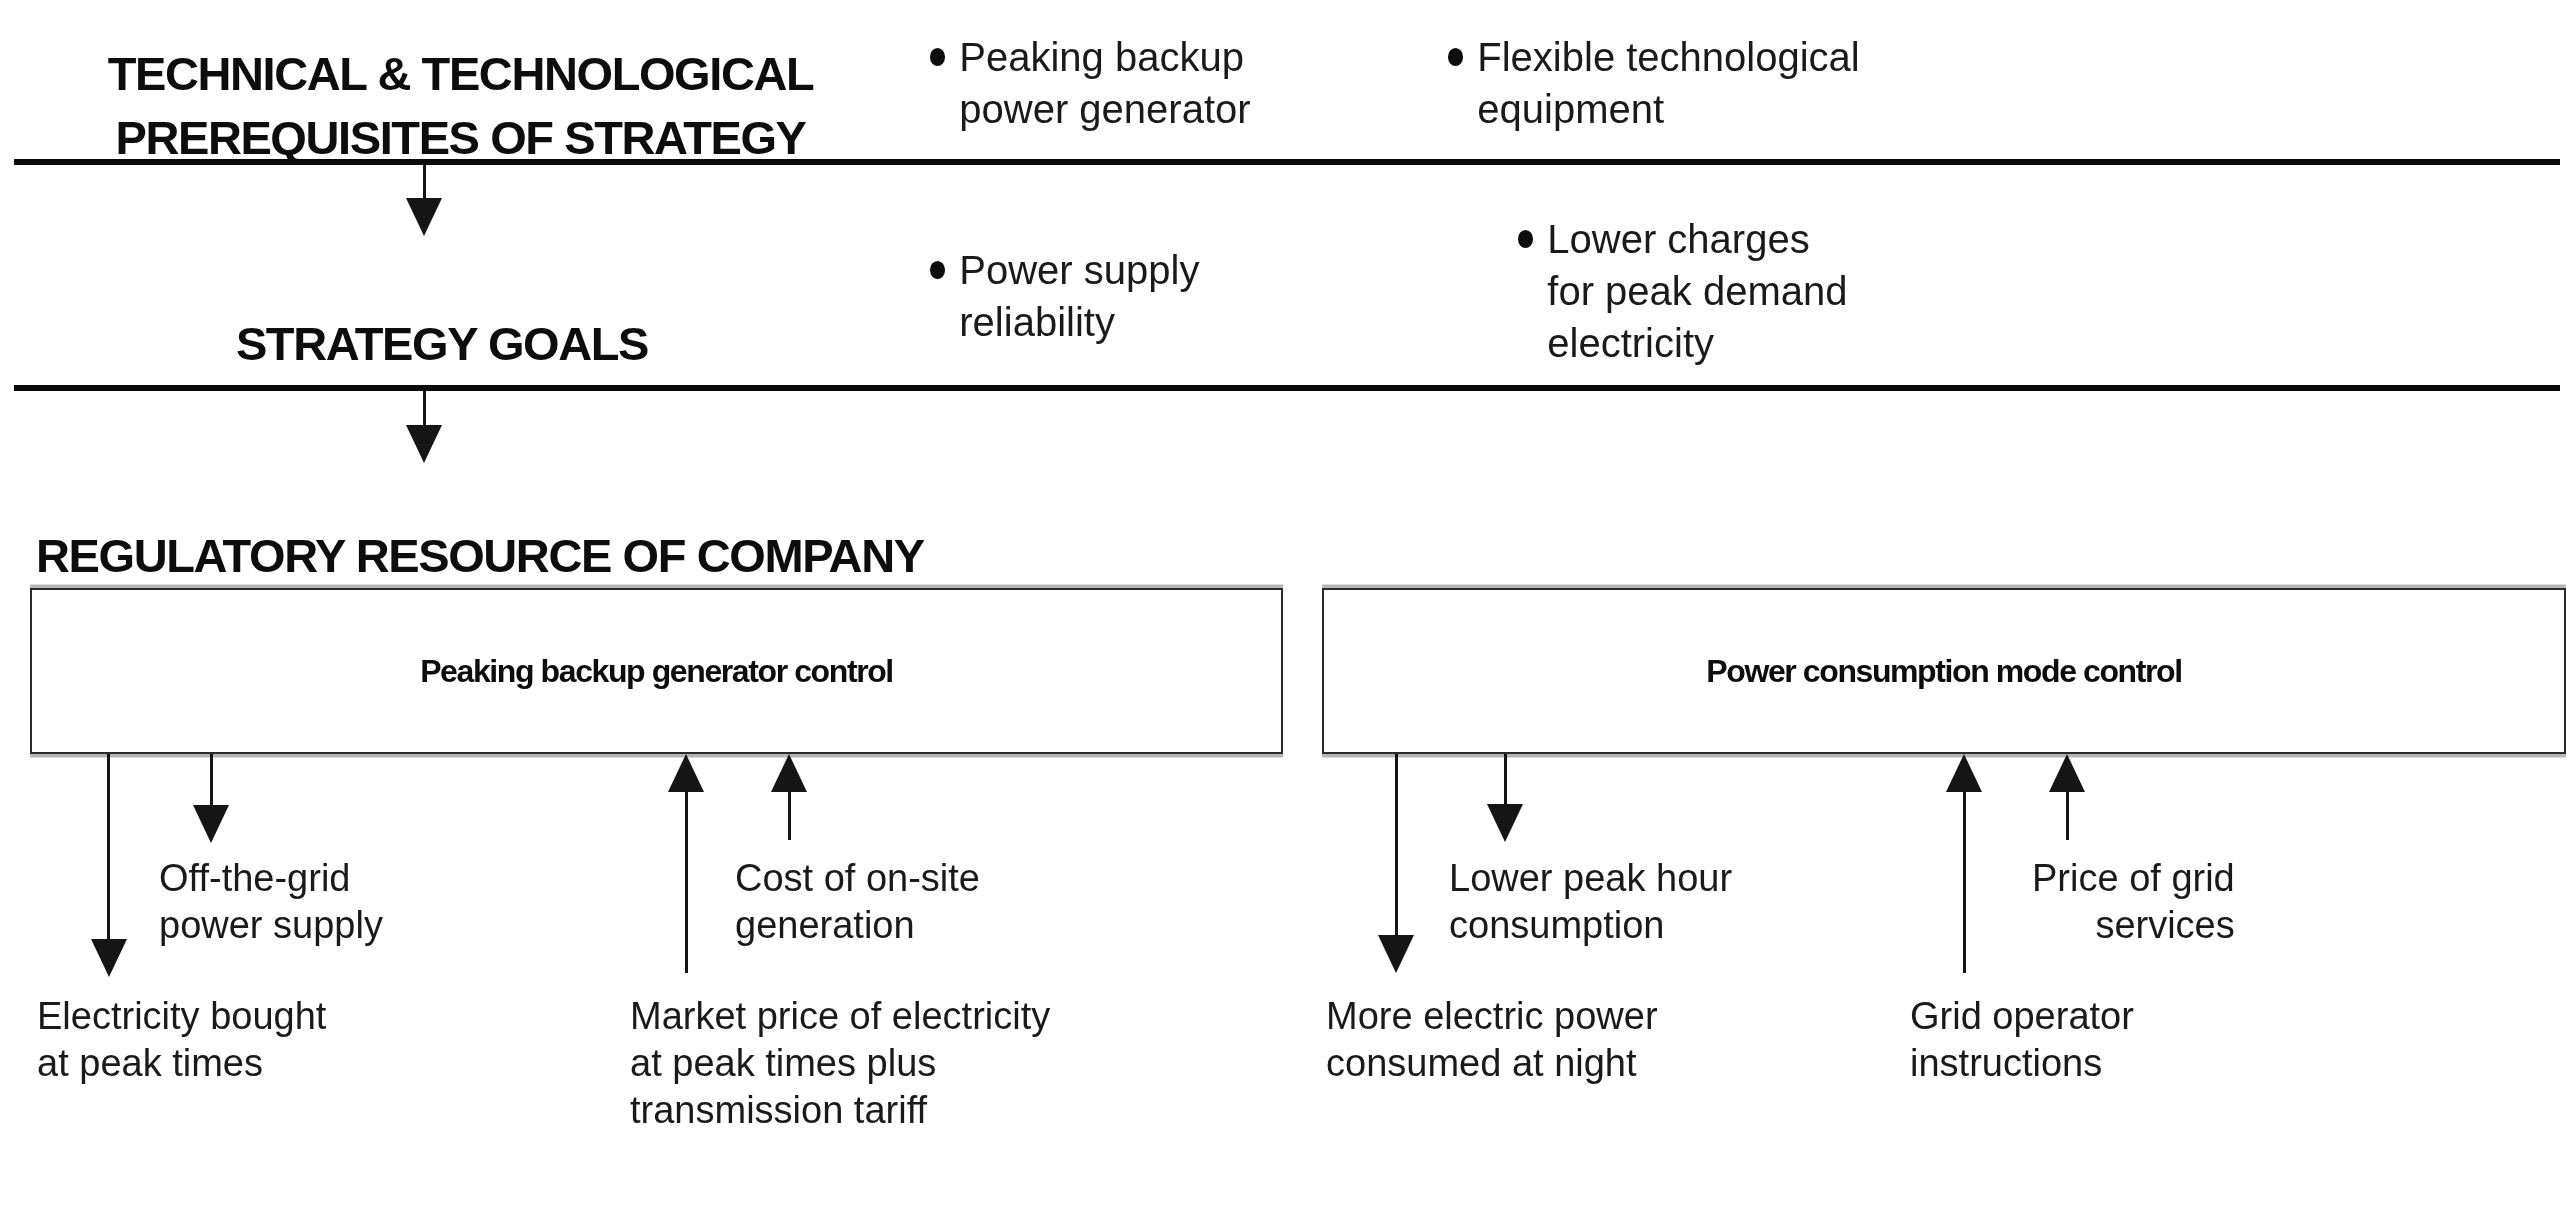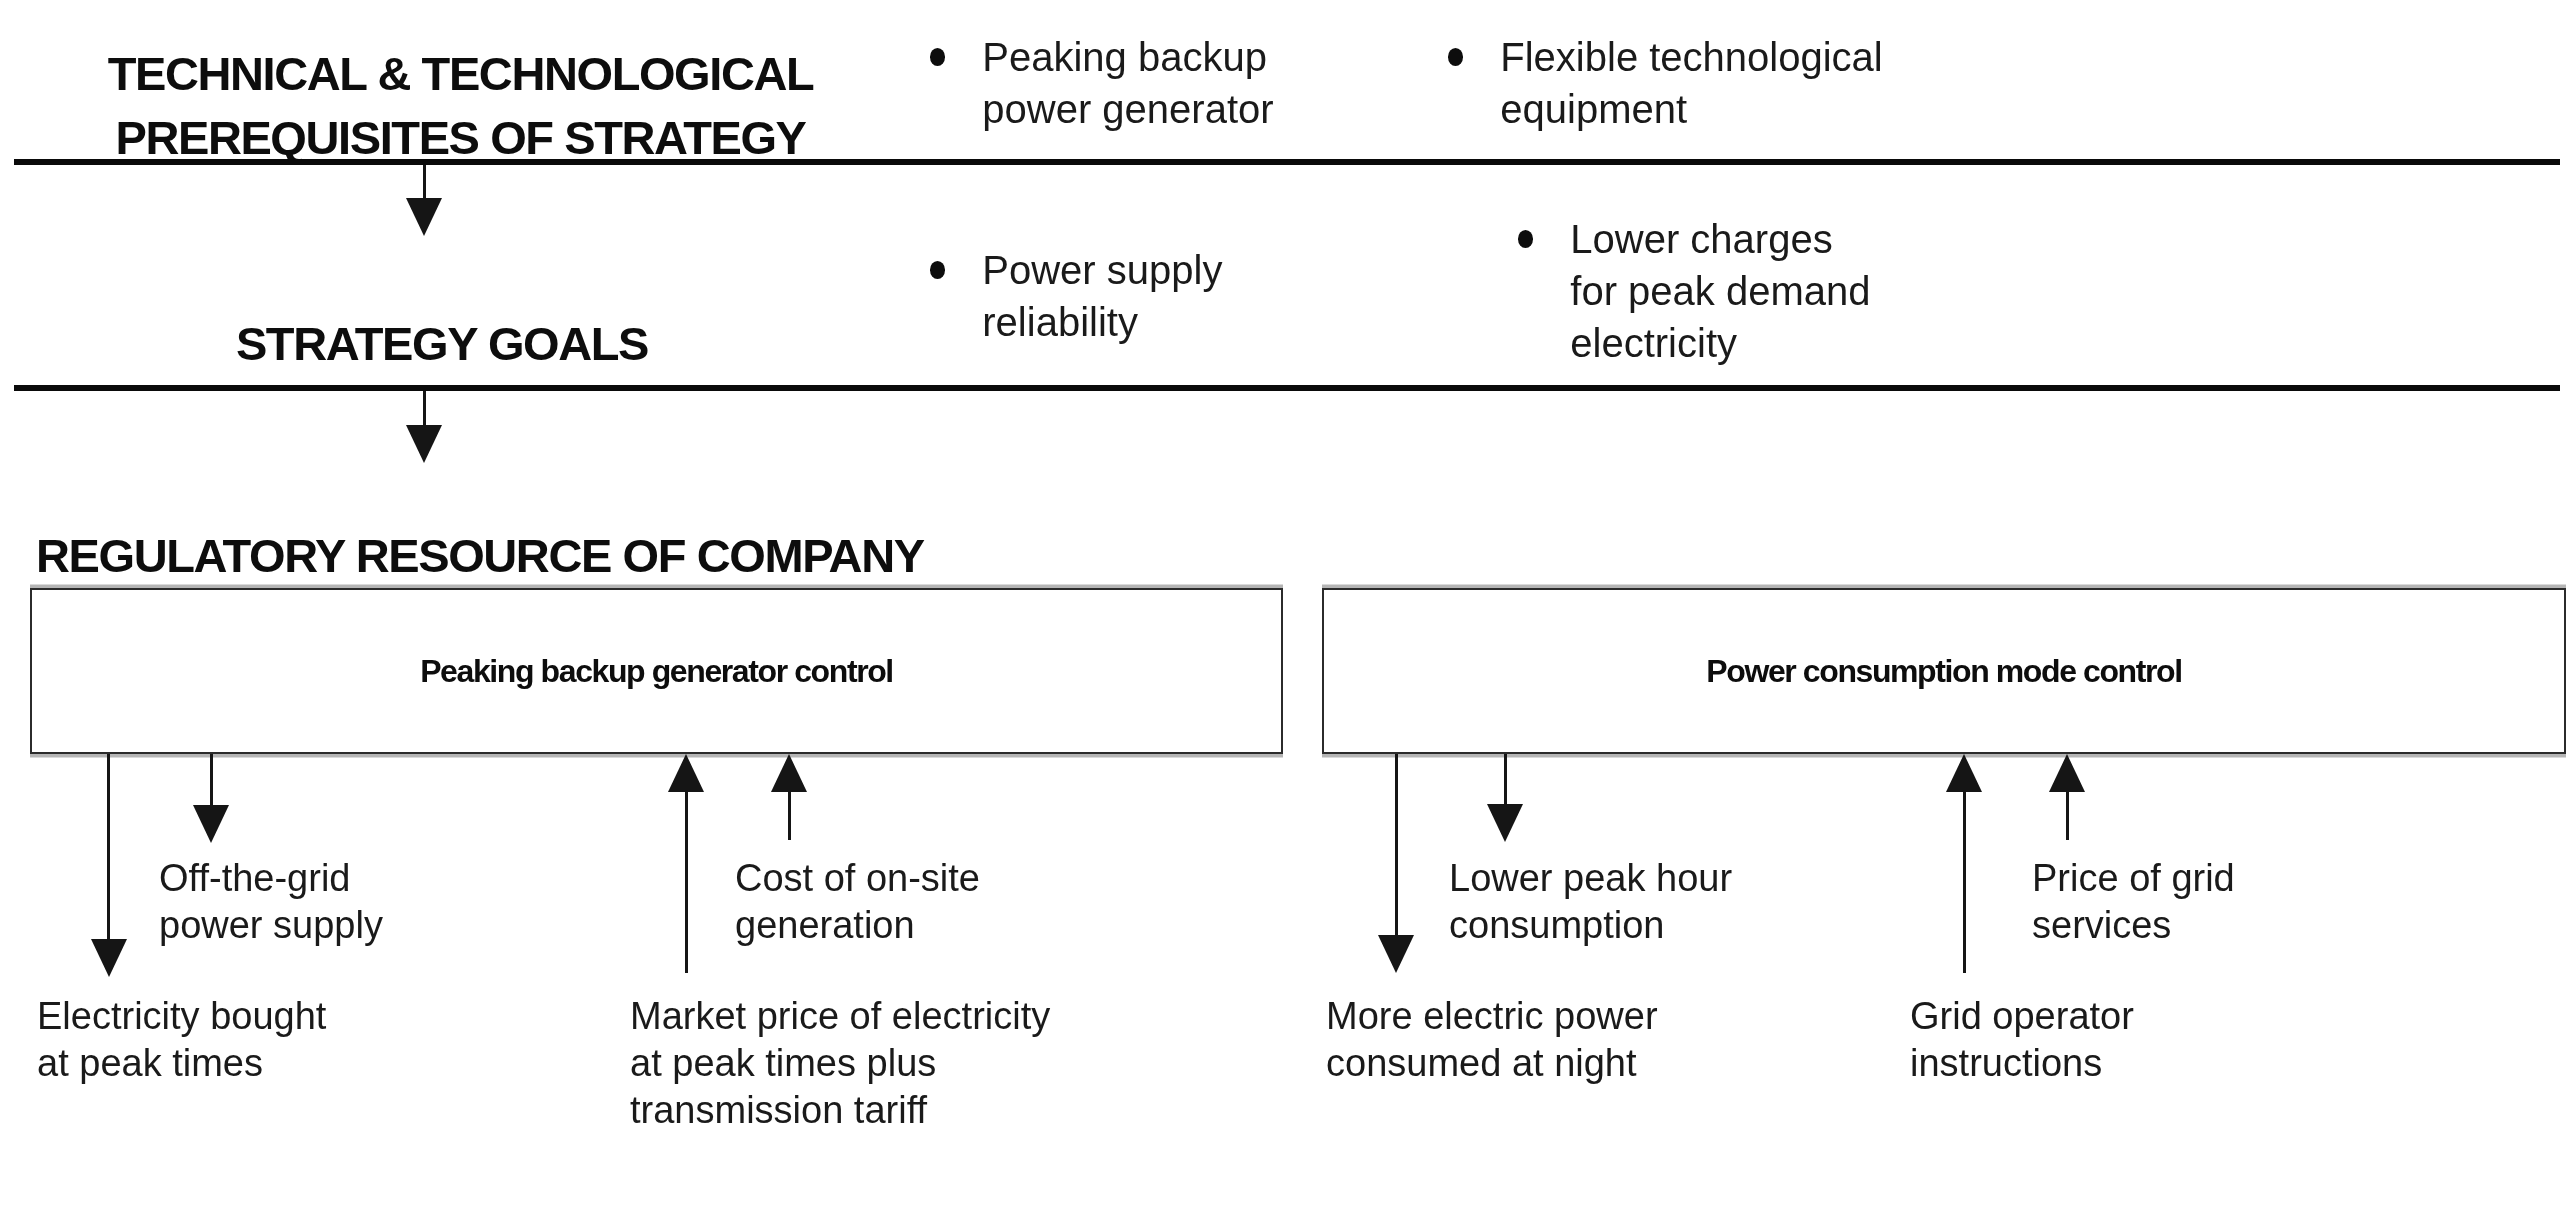--- a/index.html
+++ b/index.html
@@ -18,21 +18,21 @@
     letter-spacing:-1.4px;color:#0d0d0d;margin-top:32px;
   }
   #hdr-prereq{left:28px;top:9.8px;width:865px;text-align:center;}
   #hdr-goals{left:128px;top:280px;width:628px;text-align:center;}
   #hdr-regulatory{left:36px;top:492px;}
   
   .rule{position:absolute;left:14px;width:2546px;height:5.6px;background:#0a0a0a;}
   #rule1{top:159px;}
   #rule2{top:385px;}
   
-  .bullet{position:absolute;display:flex;align-items:flex-start;gap:23px;}
+  .bullet{position:absolute;display:flex;align-items:flex-start;}
   .dot{flex:0 0 auto;width:15.3px;height:18px;border-radius:50%;background:#0d0d0d;margin-top:16.7px;margin-right:14px;}
   .btext{font-size:40px;line-height:52px;color:#1a1a1a;}
   #blt-p1{left:930px;top:31px;}
   #blt-p2{left:1448px;top:31px;}
   #blt-g1{left:930px;top:244px;}
   #blt-g2{left:1518px;top:213px;}
   #blt-g3{left:2093px;top:213px;}
   
   .cbox{
     position:absolute;top:588px;height:162px;
@@ -50,21 +50,21 @@
   .head.up{border-bottom:38px solid #151515;}
   
   .flabel{position:absolute;font-size:38px;line-height:47px;color:#1a1a1a;}
   #lbl-elec{left:37px;top:993px;}
   #lbl-offgrid{left:159px;top:855px;}
   #lbl-market{left:630px;top:993px;}
   #lbl-onsite{left:735px;top:855px;}
   #lbl-night{left:1326px;top:993px;}
   #lbl-lowerpeak{left:1449px;top:855px;}
   #lbl-gridop{left:1910px;top:993px;}
-  #lbl-pricegrid{left:2032px;top:855px;}
+  #lbl-pricegrid{left:2032px;top:855px;text-align:right;}
 </style>
 </head>
 <body>
 
 <div id="canvas">
 
   <div id="hdr-prereq" class="h-bold pre">TECHNICAL &amp; TECHNOLOGICAL
 PREREQUISITES OF STRATEGY</div>
 
   <div id="blt-p1" class="bullet">

